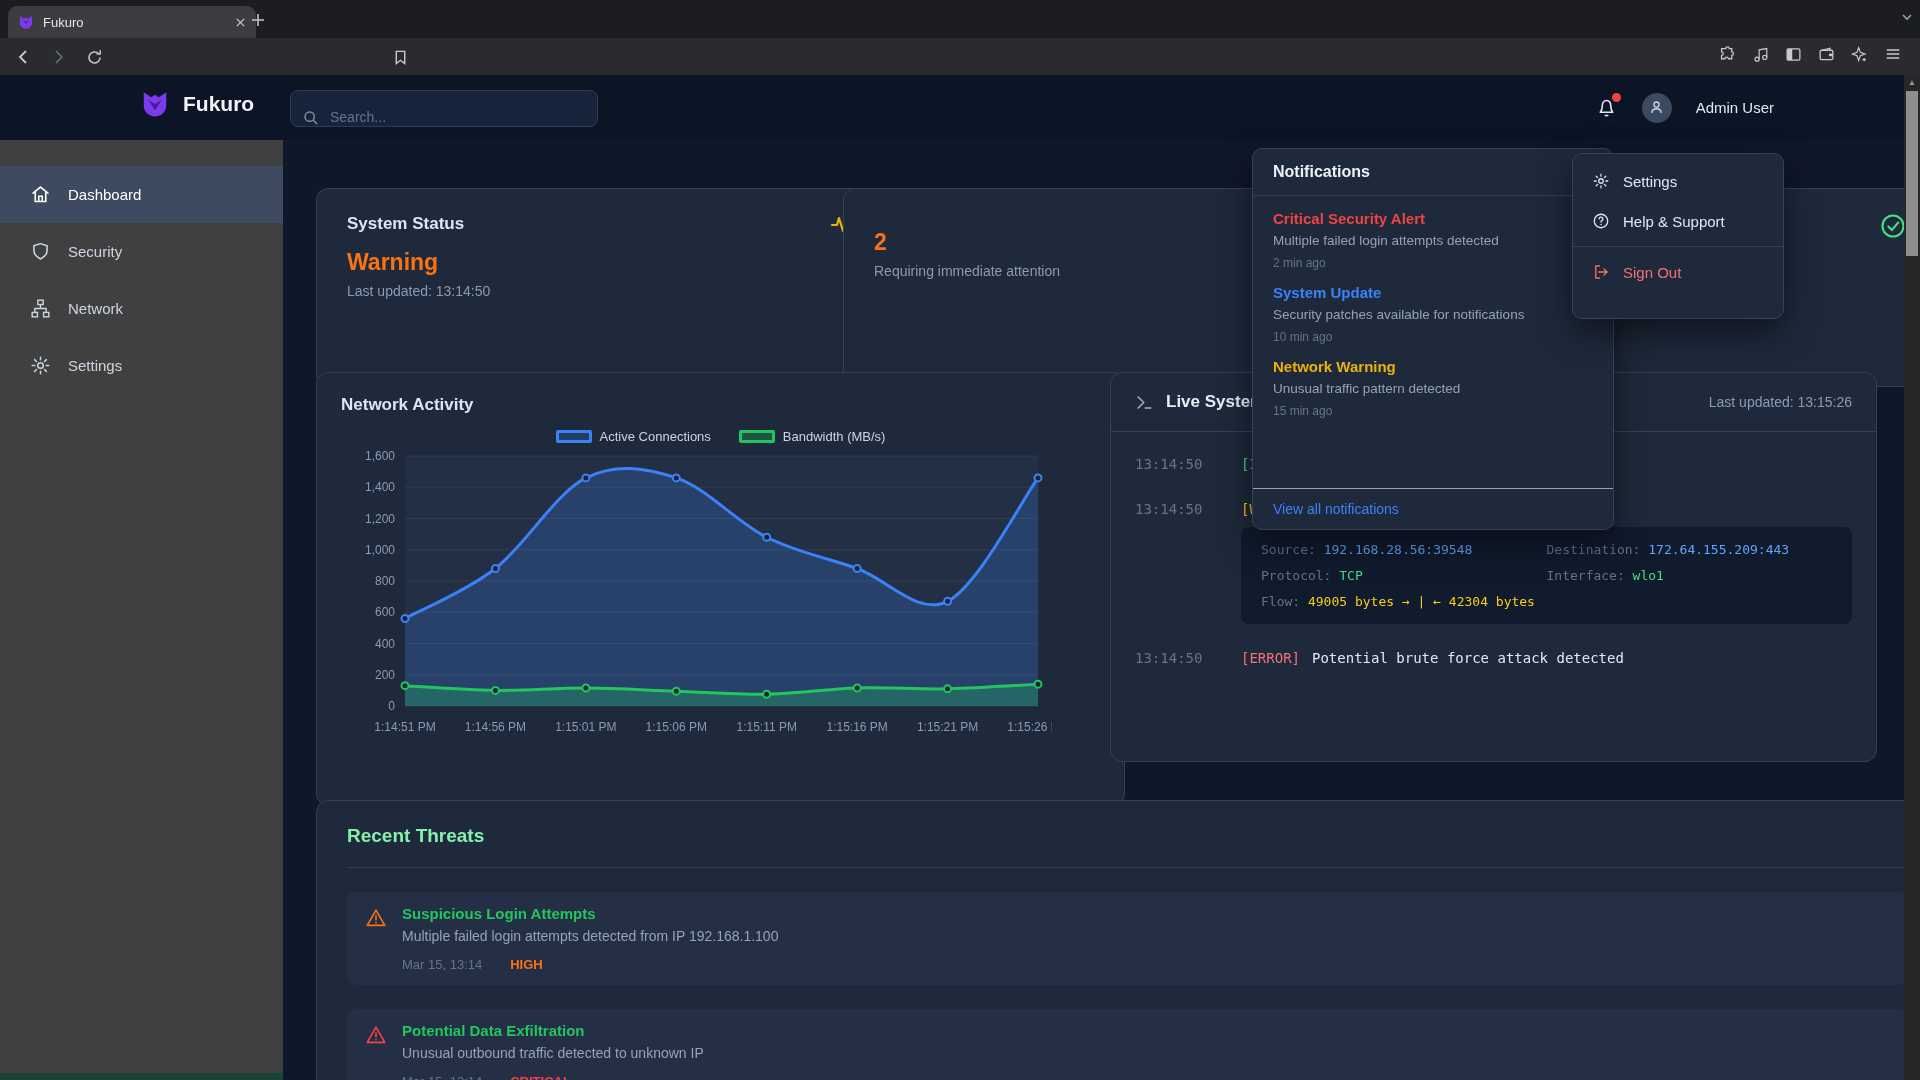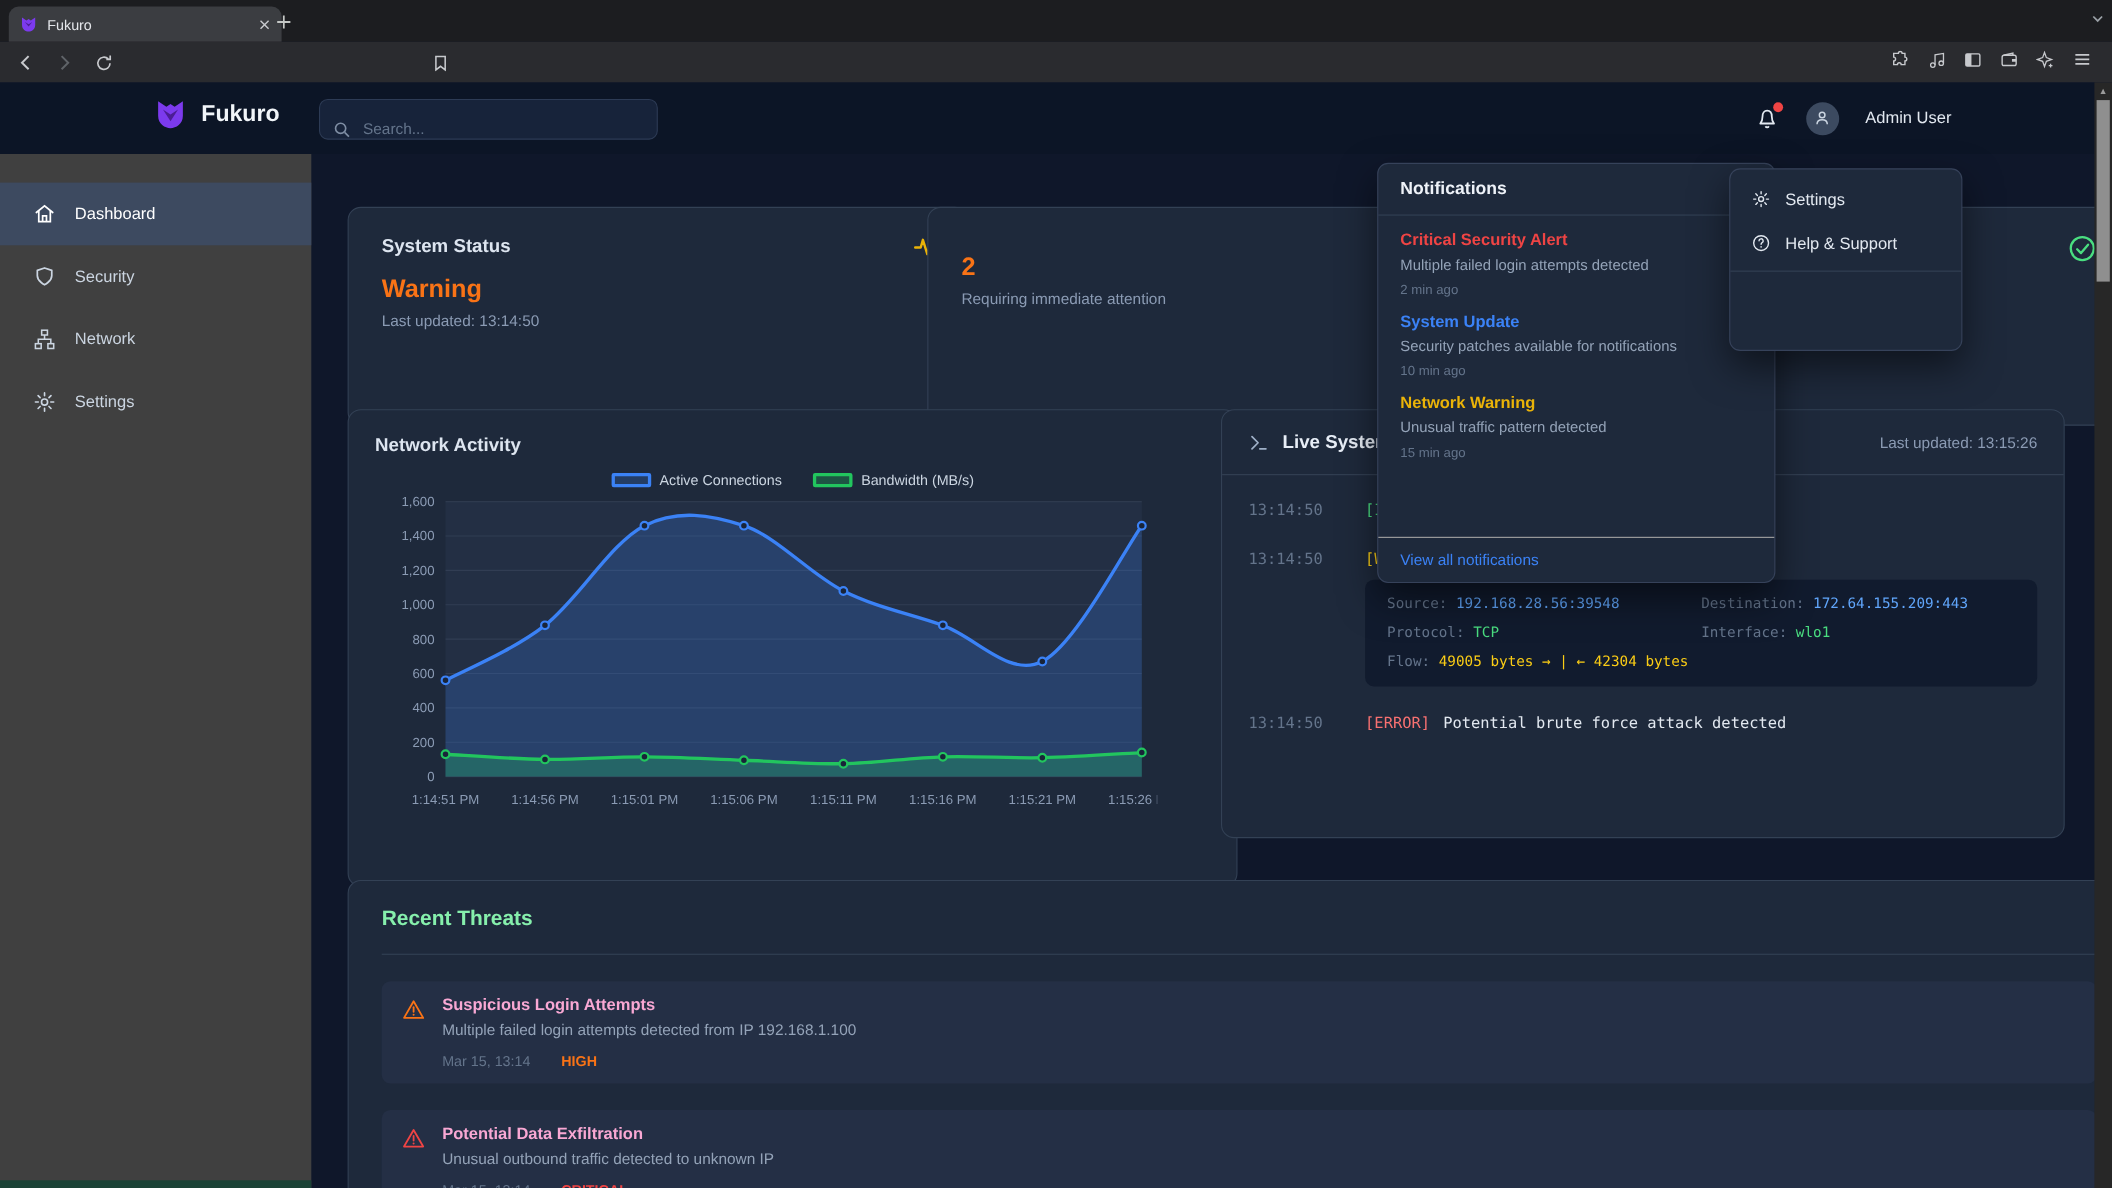--- a/index.html
+++ b/index.html
@@ -76,21 +76,21 @@
        display:grid;grid-template-columns:1fr 1fr;row-gap:11px;font-size:13px}
   .detail-cell{white-space:nowrap}
   .detail-label{color:#64748b}
   .v-blue{color:#60a5fa}.v-green{color:#4ade80}.v-yellow{color:#facc15}
   .detail-flow{grid-column:1/3}
 
   #card-recent{left:316px;top:800px;width:1559px;height:360px;padding:24px 30px}
   .recent-title{font-size:19px;font-weight:bold;color:#86efac;padding-bottom:20px;border-bottom:1px solid #334155}
   .threat-item{background:#242f45;border-radius:8px;padding:13px 18px;display:flex;gap:15px;margin-top:24px}
   .threat-body{flex:1}
-  .threat-title{font-size:15px;font-weight:600;color:#f9a8d4}
+  .threat-title{font-size:15px;font-weight:600;color:#22c55e}
   .threat-desc{font-size:14px;color:#94a3b8;margin-top:6px}
   .threat-meta{display:flex;align-items:center;gap:28px;margin-top:13px}
   .threat-date{font-size:13px;color:#64748b}
   .threat-sev{font-size:13px;font-weight:bold}
 
   
   #notif-panel{position:absolute;left:1252px;top:148px;width:360px;height:380px;background:#1e293b;
        border:1px solid #36425a;border-radius:10px;z-index:50;box-shadow:0 14px 34px rgba(0,0,0,.5)}
   .notif-header{padding:14px 20px;font-size:16px;font-weight:600;border-bottom:1px solid #334155;color:#eef2f8}
   .notif-item{padding:14px 20px 0}
@@ -530,18 +530,28 @@
     <span>
       <svg width="18" height="18" viewBox="0 0 24 24">
           <circle cx="12" cy="12" r="9" fill="none" stroke="currentColor" stroke-width="1.7"></circle>
           <path d="M9.5 9.3 a2.5 2.5 0 1 1 3.7 2.2 c-.8.45-1.2 1-1.2 1.9" fill="none" stroke="currentColor" stroke-width="1.7" stroke-linecap="round"></path>
           <circle cx="12" cy="16.6" r="1" fill="currentColor"></circle>
         </svg>
     </span>
     <span>Help &amp; Support</span>
   </div>
   <div class="menu-divider"></div>
+  <div class="menu-item danger">
+    <span>
+      <svg width="18" height="18" viewBox="0 0 24 24">
+          <path d="M10 4 H5 V20 H10" fill="none" stroke="currentColor" stroke-width="1.7" stroke-linecap="round"></path>
+          <line x1="9" y1="12" x2="20" y2="12" stroke="currentColor" stroke-width="1.7" stroke-linecap="round"></line>
+          <polyline points="16 8 20 12 16 16" fill="none" stroke="currentColor" stroke-width="1.7" stroke-linecap="round" stroke-linejoin="round"></polyline>
+        </svg>
+    </span>
+    <span>Sign Out</span>
+  </div>
 </div>
 
 <div id="scrollbar">
   <div id="scroll-up">▲</div>
   <div id="scroll-thumb"></div>
 </div>
 
 </body></html>

